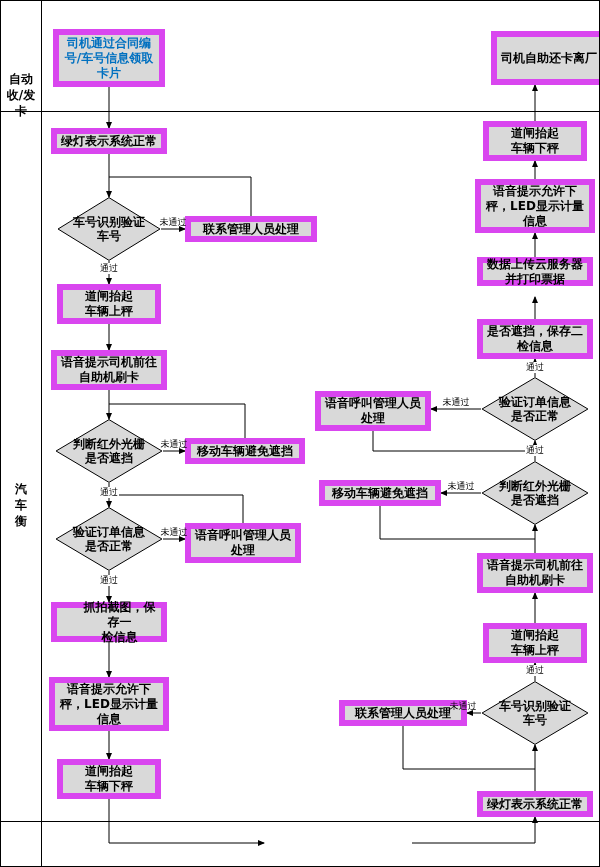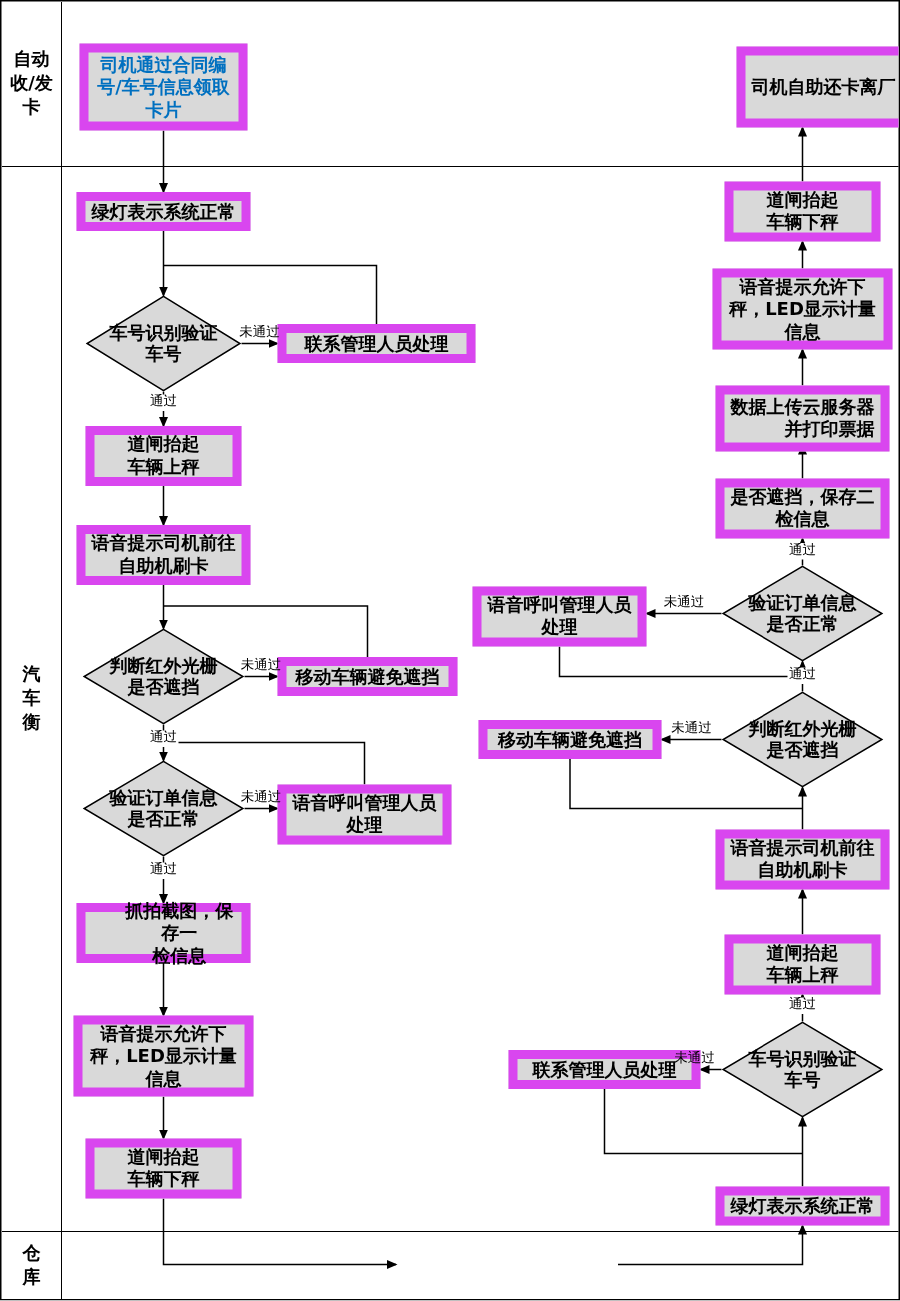--- a/index.html
+++ b/index.html
@@ -17,21 +17,21 @@
   .node.blue { color:#0070c0; }
   .diamond { position:absolute; }
   .diamond svg { position:absolute; left:0; top:0; width:100%; height:100%; }
   .diamond .dlabel {
     position:absolute; left:0; top:0; right:0; bottom:0;
     display:flex; align-items:center; justify-content:center; text-align:center;
     font-size:12px; font-weight:bold; color:#000; line-height:1.2; white-space:pre-line;
   }
   .lane-label {
     position:absolute; text-align:center; font-size:12px; font-weight:bold; color:#000;
-    line-height:1.35; white-space:pre-line;
+    line-height:1.35; white-space:pre-line;margin-top:40px;
   }
   .edge-label {
     position:absolute; transform:translateX(-50%);
     font-size:9px; color:#000; line-height:1.2; padding:0 1px;
   }
   .edge-label.onspine { background:#ffffff; }
 </style>
 </head>
 <body>
 
@@ -176,21 +176,21 @@
       <polygon points="50,1 99,50 50,99 1,50" fill="#d9d9d9" stroke="#000" stroke-width="1" vector-effect="non-scaling-stroke"></polygon>
     </svg>
     <span class="dlabel">验证订单信息
 是否正常</span>
   </div>
 
   <div class="node" style="left:314px;top:390px;width:116px;height:40px;">语音呼叫管理人员
 处理</div>
   <div class="node" style="left:476px;top:318px;width:116px;height:40px;">是否遮挡，保存二
 检信息</div>
-  <div class="node" style="left:476px;top:256px;width:116px;height:44px;text-align:right;">数据上传云服务器
+  <div class="node" style="left:476px;top:256px;width:116px;height:29px;">数据上传云服务器
 并打印票据</div>
   <div class="node" style="left:474px;top:178px;width:120px;height:54px;">语音提示允许下
 秤，LED显示计量
 信息</div>
   <div class="node" style="left:482px;top:120px;width:104px;height:40px;">道闸抬起
 车辆下秤</div>
   <div class="node" style="left:476px;top:30px;width:116px;height:54px;margin-left:14px;">司机自助还卡离厂</div>
 
   <span class="edge-label onspine" style="left:108px;top:262px;">通过</span>
   <span class="edge-label onspine" style="left:108px;top:486px;">通过</span>

